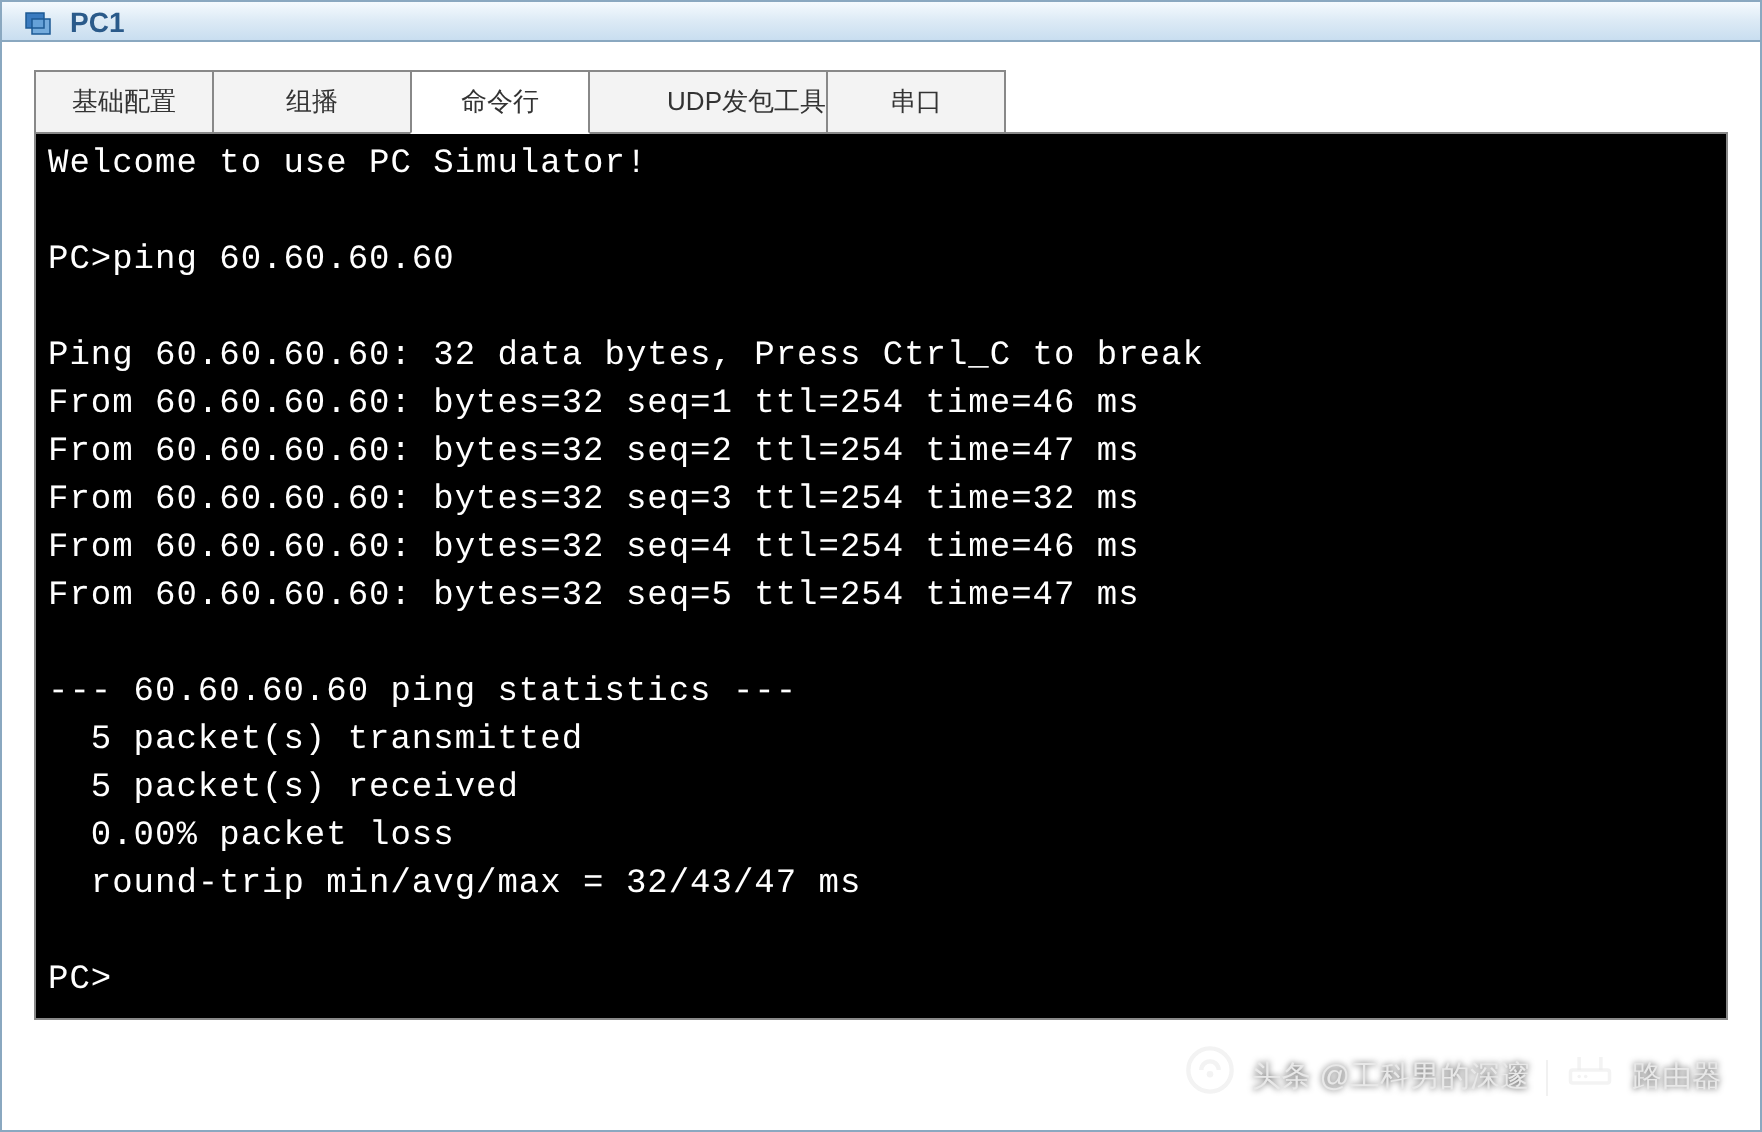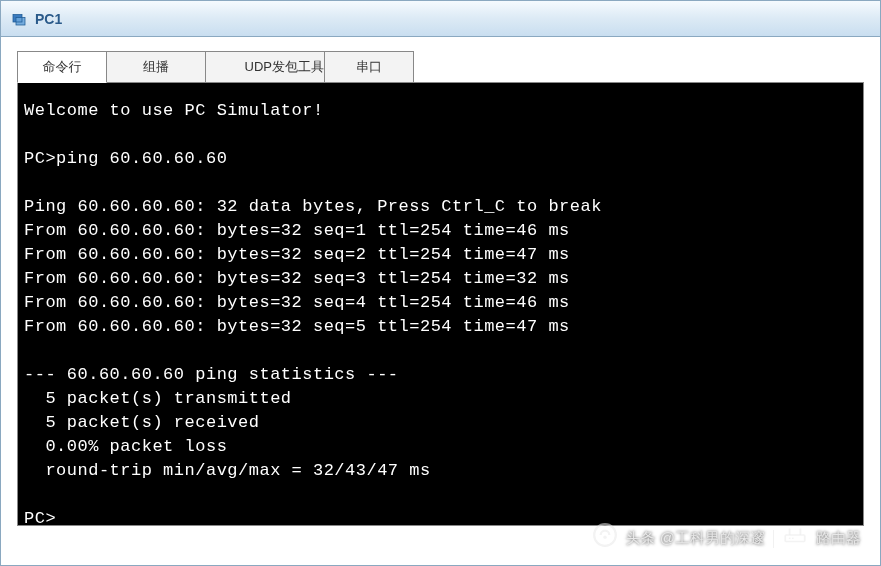--- a/index.html
+++ b/index.html
@@ -11,21 +11,21 @@
       overflow: hidden;
       position: relative;
     }
     .window {
       width: 100%;
       height: 100%;
       border: 1px solid #8aa8c0;
       background: #fff;
     }
     .titlebar {
-      height: 36px;
+      height: 20px;
       background: linear-gradient(to bottom, #f5fafe 0%, #dceaf5 50%, #c9def0 100%);
       border-bottom: 1px solid #8aa8c0;
       display: flex;
       align-items: center;
       padding: 0 8px;
     }
     .titlebar .app-icon {
       width: 20px;
       height: 20px;
       margin-right: 6px;
@@ -65,21 +65,21 @@
     .tab.t3 { width: 120px; text-align: right; }
     .tab.t4 { width: 76px; }
     .terminal {
       margin-top: -1px;
       border: 1px solid #888;
       background: #000;
       color: #fff;
       font-family: "Courier New", monospace;
       font-size: 17px;
       line-height: 24px;
-      padding: 16px 6px;
+      padding: 4px 6px;
       height: 444px;
       overflow: hidden;
       white-space: pre;
       letter-spacing: 0.5px;
     }
     .watermark {
       position: absolute;
       bottom: 18px;
       right: 20px;
       display: flex;
@@ -112,22 +112,23 @@
         <path fill="#6aa5da" d="M8 10 h12 v10 h-12 z" opacity="0.9"></path>
         <rect x="4" y="6" width="12" height="10" fill="none" stroke="#1d5a94" stroke-width="1"></rect>
         <rect x="8" y="10" width="12" height="10" fill="none" stroke="#1d5a94" stroke-width="1"></rect>
       </svg>
     </span>
     <span class="title">PC1</span>
   </div>
 
   <div class="content-area">
     <div class="tabs">
+      <div class="tab t0">基础配置</div>
+      <div class="tab t2">组播</div>
       <div class="tab t1">命令行</div>
-      <div class="tab t2">组播</div>
       <div class="tab t3">UDP发包工具</div>
       <div class="tab t4">串口</div>
     </div>
 
     <div class="terminal"><span>Welcome to use PC Simulator!</span>
 
 <span>PC&gt;ping 60.60.60.60</span>
 
 <span>Ping 60.60.60.60: 32 data bytes, Press Ctrl_C to break</span>
 <span>From 60.60.60.60: bytes=32 seq=1 ttl=254 time=46 ms</span>

